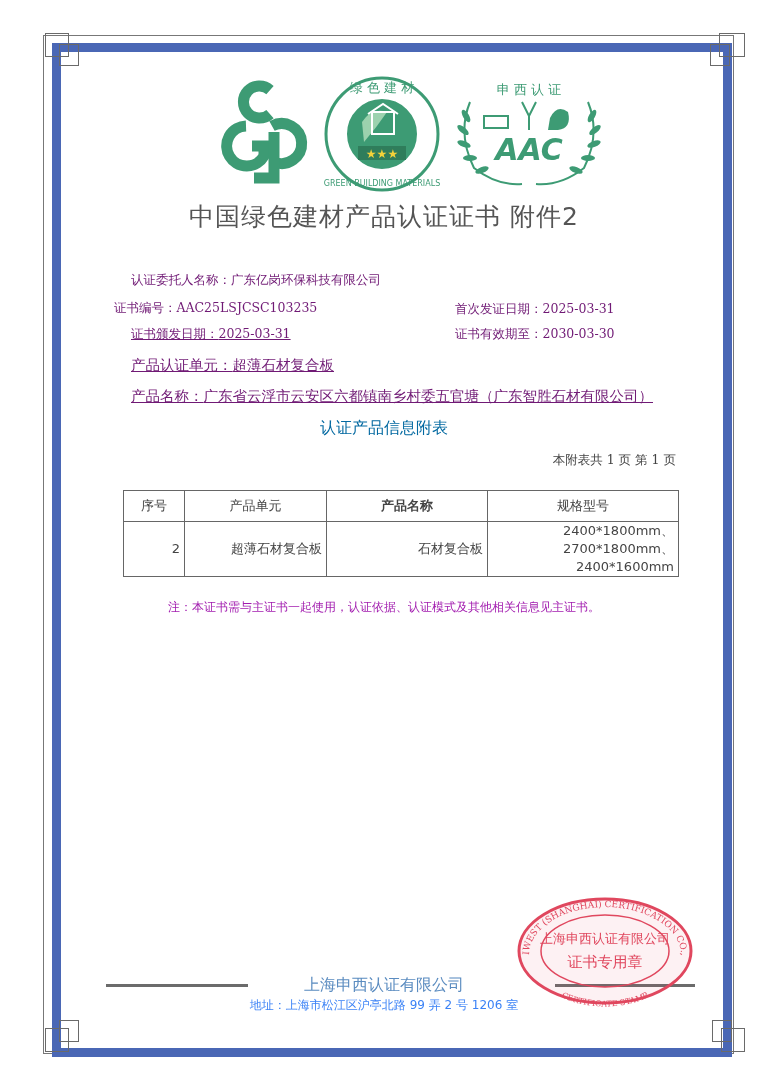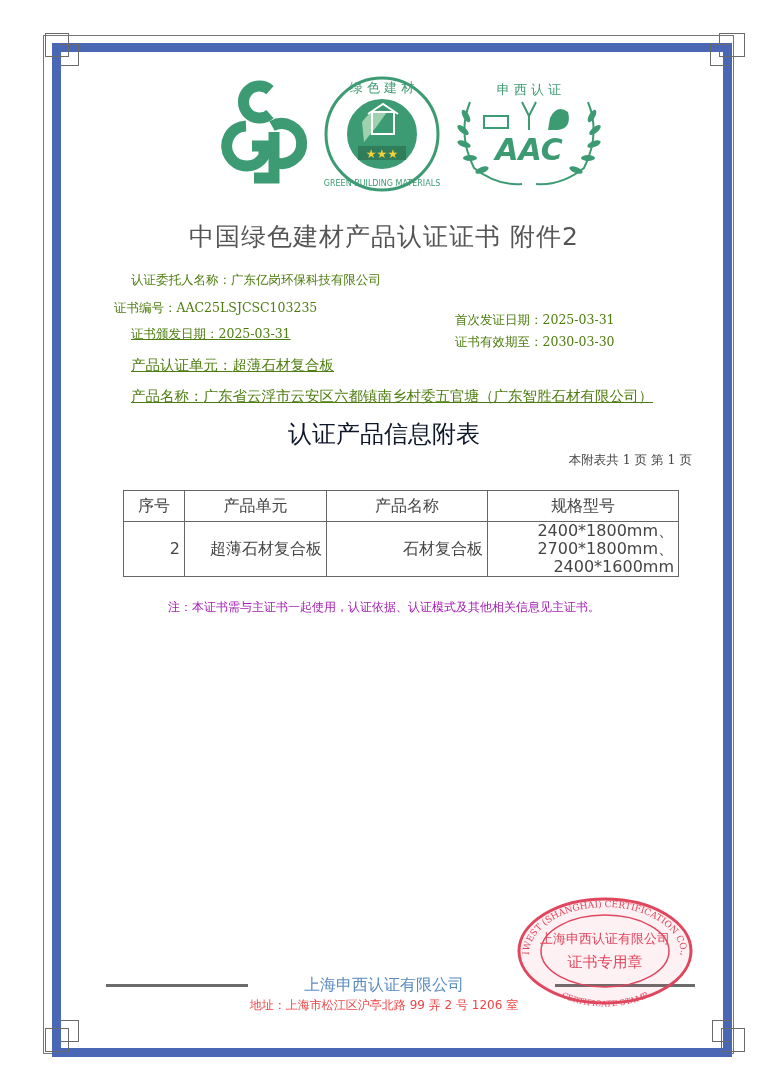--- a/index.html
+++ b/index.html
@@ -1,32 +1,32 @@
 <!DOCTYPE html>
 <html><head>
 <meta charset="utf-8">
 <style>
   html, body { margin:0; padding:0; background:#ffffff; }
   body { width:768px; height:1085px; position:relative; overflow:hidden; font-family:"DejaVu Serif","Liberation Serif",serif; color:#3a3a3a; }
   .frame-outer { position:absolute; left:43px; top:35px; width:689px; height:1017px; border:1px solid #777; }
   .frame-blue { position:absolute; left:52px; top:43px; width:662px; height:996px; border:9px solid #4a67b5; box-sizing:content-box; }
   .corner { position:absolute; width:22px; height:22px; border:1px solid #6a6a6a; }
   .logos { position:absolute; top:72px; left:212px; width:390px; height:120px; }
-  .title { position:absolute; top:220px; left:0; width:768px; text-align:center; font-family:"DejaVu Sans","Liberation Sans",sans-serif; font-size:25px; color:#555; letter-spacing:1px; }
-  .field { position:absolute; font-size:12.5px; color:#4d7c0f; white-space:nowrap; }
+  .title { position:absolute; top:200px; left:0; width:768px; text-align:center; font-family:"DejaVu Sans","Liberation Sans",sans-serif; font-size:25px; color:#555; letter-spacing:1px; }
+  .field { position:absolute; font-size:12.5px; color:#701a75; white-space:nowrap; }
   .field.big { font-size:14.5px;text-decoration:underline; }
-  .sub-title { position:absolute; top:418px; left:0; width:768px; text-align:center; font-size:24px; color:#0f172a; }
-  .page-info { position:absolute; top:452px; right:76px; font-size:12.5px; color:#444; }
-  table.info { position:absolute; top:490px; left:123px; width:556px; border-collapse:collapse; font-family:"DejaVu Sans","Liberation Sans",sans-serif; font-size:16px; color:#444; }
+  .sub-title { position:absolute; top:418px; left:0; width:768px; text-align:center; font-size:16px; color:#0369a1; }
+  .page-info { position:absolute; top:452px; right:92px; font-size:12.5px; color:#444; }
+  table.info { position:absolute; top:490px; left:123px; width:556px; border-collapse:collapse; font-family:"DejaVu Sans","Liberation Sans",sans-serif; font-size:13px; color:#444; }
   table.info td, table.info th { border:1px solid #666; text-align:center; font-weight:normal; padding:0 4px; }
   table.info th { height:30px; }
   table.info td { height:40px; line-height:18px;text-align:right; }
   .note { position:absolute; top:568px; left:0; width:768px; text-align:center; font-family:"DejaVu Sans","Liberation Sans",sans-serif; font-size:12px; color:#a21caf;margin-top:31px; }
   .footer-company { position:absolute; top:975px; left:0; width:768px; text-align:center; font-family:"DejaVu Sans","Liberation Sans",sans-serif; font-size:16px; color:#5b8cc0; }
-  .footer-address { position:absolute; top:997px; left:0; width:768px; text-align:center; font-family:"DejaVu Sans","Liberation Sans",sans-serif; font-size:12px; color:#ef4444; }
+  .footer-address { position:absolute; top:997px; left:0; width:768px; text-align:center; font-family:"DejaVu Sans","Liberation Sans",sans-serif; font-size:12px; color:#3b82f6; }
   .rule { position:absolute; top:984px; height:3px; background:#6b6b6b; }
   .stamp { position:absolute; left:515px; top:895px; width:180px; height:112px; }
 </style>
 </head>
 <body>
 
 <div class="frame-outer"></div>
 <div class="frame-blue"></div>
 
 <div class="corner" style="left:45px;top:33px;"></div>
@@ -86,45 +86,45 @@
 </div>
 
 <div class="title">中国绿色建材产品认证证书 附件2</div>
 
 <div class="field" style="left:131px;top:272px;">
   <span>认证委托人名称：</span><span>广东亿岗环保科技有限公司</span>
 </div>
 <div class="field" style="left:114px;top:300px;">
   <span>证书编号：</span><span>AAC25LSJCSC103235</span>
 </div>
-<div class="field" style="left:455px;top:312px;">
+<div class="field" style="left:455px;top:301px;">
   <span>首次发证日期：</span><span>2025-03-31</span>
 </div>
 <div class="field" style="left:131px;top:326px;text-decoration:underline;">
   <span>证书颁发日期：</span><span>2025-03-31</span>
 </div>
-<div class="field" style="left:455px;top:326px;margin-top:8px;">
+<div class="field" style="left:455px;top:326px;">
   <span>证书有效期至：</span><span>2030-03-30</span>
 </div>
 <div class="field big" style="left:131px;top:356px;">
   <span>产品认证单元：</span><span>超薄石材复合板</span>
 </div>
 <div class="field big" style="left:131px;top:387px;">
   <span>产品名称：</span><span>广东省云浮市云安区六都镇南乡村委五官塘（广东智胜石材有限公司）</span>
 </div>
 
 <div class="sub-title">认证产品信息附表</div>
 <div class="page-info">本附表共 1 页  第 1 页</div>
 
 <table class="info">
   <tbody>
       <tr>
     <th style="width:52px;">序号</th>
     <th style="width:133px;text-align:center;">产品单元</th>
-    <th style="width:152px;">产品名称</th>
+    <th style="width:152px;font-weight:bold;">产品名称</th>
     <th>规格型号</th>
   </tr>
   <tr>
     <td>2</td>
     <td>超薄石材复合板</td>
     <td>石材复合板</td>
     <td>
       <div>2400*1800mm、</div>
       <div>2700*1800mm、2400*1600mm</div>
     </td>

